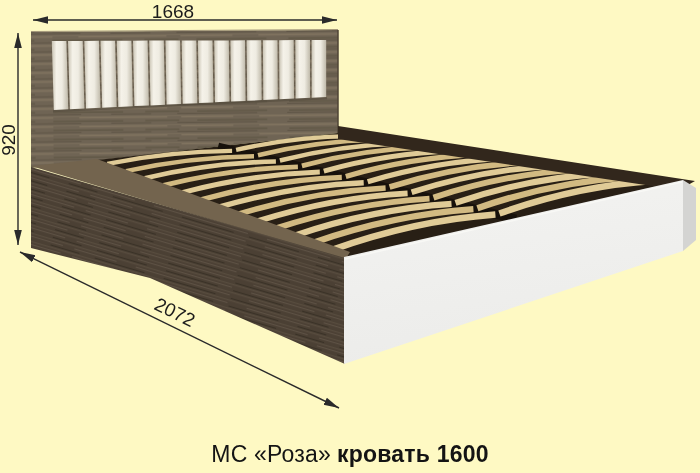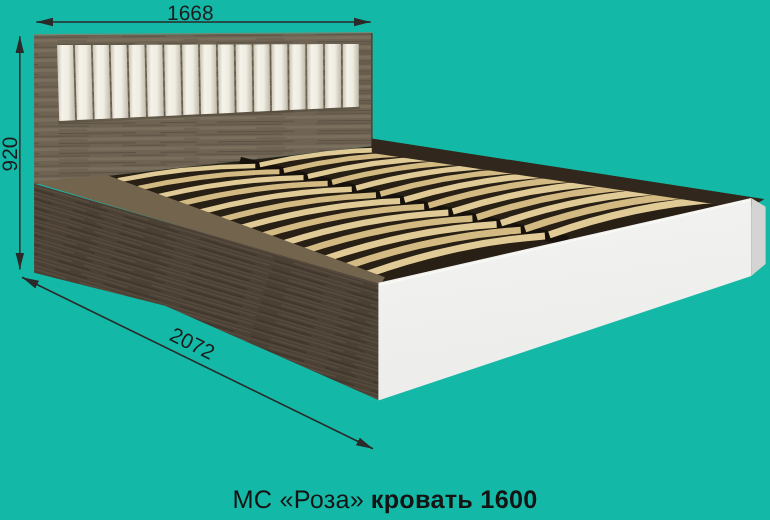--- a/index.html
+++ b/index.html
@@ -1,17 +1,17 @@
 <!DOCTYPE html>
 <html><head>
 <meta charset="utf-8">
 <style>
   html,body{margin:0;padding:0;background:#ffffff;}
   .stage{
-    position:relative;width:700px;height:473px;background:#14b8a6;
+    position:relative;width:700px;height:473px;background:#fef9c3;
     font-family:"Liberation Sans", sans-serif;overflow:hidden;
   }
   .stage svg{position:absolute;left:0;top:0;}
   .dim-label{
     font-family:"Liberation Sans", sans-serif;
     font-size:19px;fill:#1c1c1c;
   }
   .caption{
     position:absolute;left:5px;top:438px;width:690px;height:32px;
     text-align:center;font-size:23px;color:#141414;line-height:32px;

